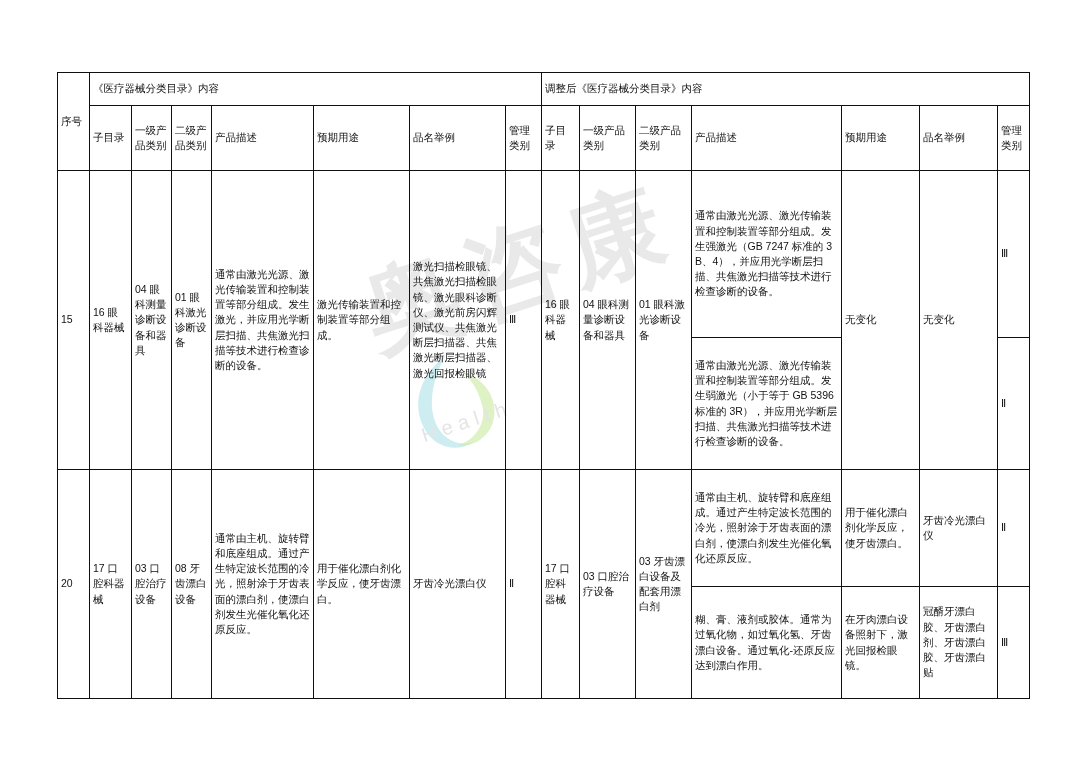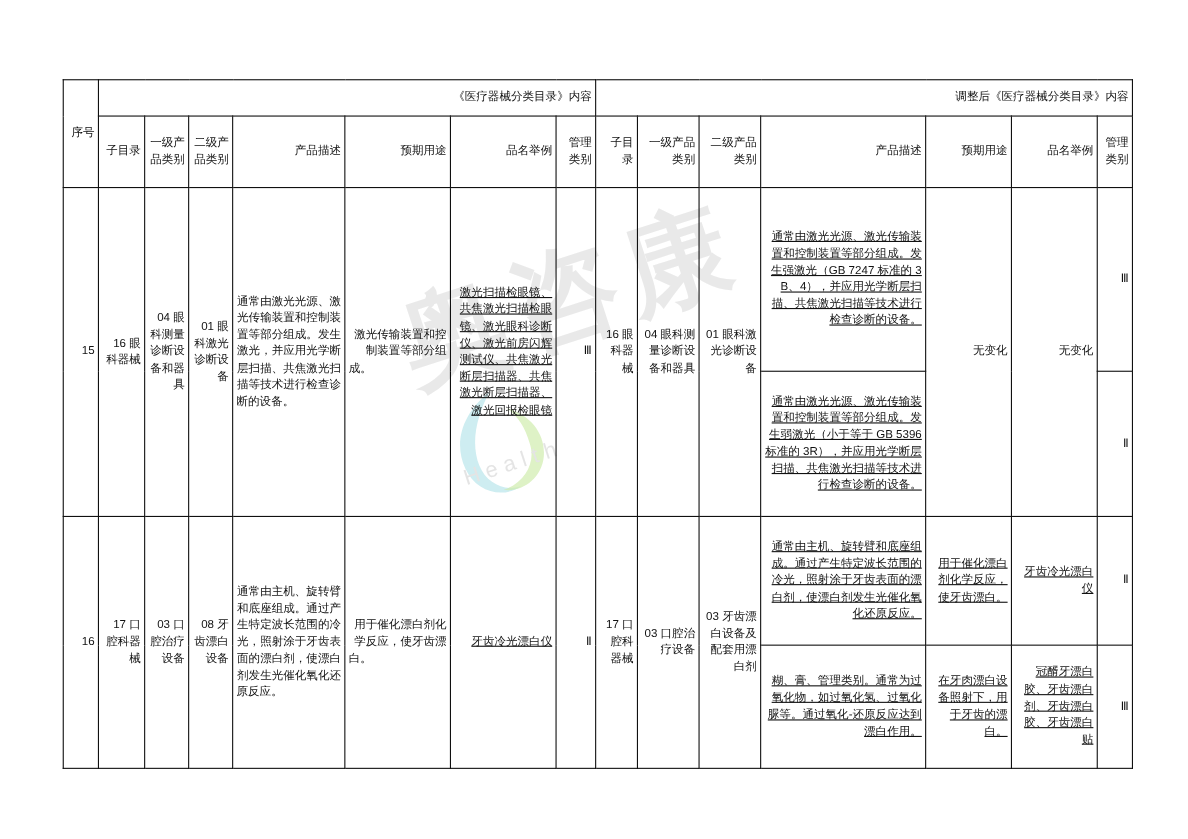--- a/index.html
+++ b/index.html
@@ -71,21 +71,21 @@
     table-layout: fixed;
     z-index: 10;
   }
   table.main td, table.main th {
     border: 1px solid #101010;
     font-weight: normal;
     font-size: 10.5px;
     line-height: 1.45;
     color: #111;
     padding: 3px 3px;
-    text-align: right;
+    text-align: left;
     vertical-align: middle;
     word-break: break-all;
   }
   .grp-head {
     font-size: 12px;
     height: 26px;
   }
   .col-head {
     font-size: 11px;
     height: 58px;
@@ -94,21 +94,20 @@
     text-align: justify;
     text-align-last: left;
     vertical-align: middle;
     padding: 4px 5px;
     line-height: 1.5;
   }
   .center-just {
     text-align: center;
     line-height: 1.5;
     padding: 4px 5px;
-    text-decoration: underline;
   }
   .seq { font-size: 11px; }
 </style>
 </head>
 <body>
 
 <div class="page">
 
   <div class="watermark">
     <div class="wm-text">奥咨康</div>
@@ -179,38 +178,38 @@
       <td rowspan="2">无变化</td>
       <td rowspan="2">无变化</td>
       <td>Ⅲ</td>
     </tr>
     <tr>
       <td class="center-just" style="height:125px">通常由激光光源、激光传输装置和控制装置等部分组成。发生弱激光（小于等于 GB 5396 标准的 3R），并应用光学断层扫描、共焦激光扫描等技术进行检查诊断的设备。</td>
       <td>Ⅱ</td>
     </tr>
 
     <tr>
-      <td class="seq" rowspan="2">16</td>
+      <td class="seq" rowspan="2">20</td>
       <td rowspan="2">17 口腔科器械</td>
       <td rowspan="2">03 口腔治疗设备</td>
       <td rowspan="2">08 牙齿漂白设备</td>
       <td rowspan="2" class="desc">通常由主机、旋转臂和底座组成。通过产生特定波长范围的冷光，照射涂于牙齿表面的漂白剂，使漂白剂发生光催化氧化还原反应。</td>
       <td rowspan="2" class="desc">用于催化漂白剂化学反应，使牙齿漂白。</td>
       <td rowspan="2" class="center-just">牙齿冷光漂白仪</td>
       <td rowspan="2">Ⅱ</td>
       <td rowspan="2">17 口腔科器械</td>
       <td rowspan="2">03 口腔治疗设备</td>
       <td rowspan="2">03 牙齿漂白设备及配套用漂白剂</td>
       <td class="center-just" style="height:110px">通常由主机、旋转臂和底座组成。通过产生特定波长范围的冷光，照射涂于牙齿表面的漂白剂，使漂白剂发生光催化氧化还原反应。</td>
       <td class="center-just">用于催化漂白剂化学反应，使牙齿漂白。</td>
       <td class="center-just">牙齿冷光漂白仪</td>
       <td>Ⅱ</td>
     </tr>
     <tr>
-      <td class="center-just" style="height:105px">糊、膏、管理类别。通常为过氧化物，如过氧化氢、过氧化脲等。通过氧化-还原反应达到漂白作用。</td>
-      <td class="center-just">在牙肉漂白设备照射下，用于牙齿的漂白。</td>
+      <td class="center-just" style="height:105px">糊、膏、液剂或胶体。通常为过氧化物，如过氧化氢、牙齿漂白设备。通过氧化-还原反应达到漂白作用。</td>
+      <td class="center-just">在牙肉漂白设备照射下，激光回报检眼镜。</td>
       <td class="center-just">冠醑牙漂白胶、牙齿漂白剂、牙齿漂白胶、牙齿漂白贴</td>
       <td>Ⅲ</td>
     </tr>
 
   </tbody>
     </table>
 </div>
 
 </body></html>

